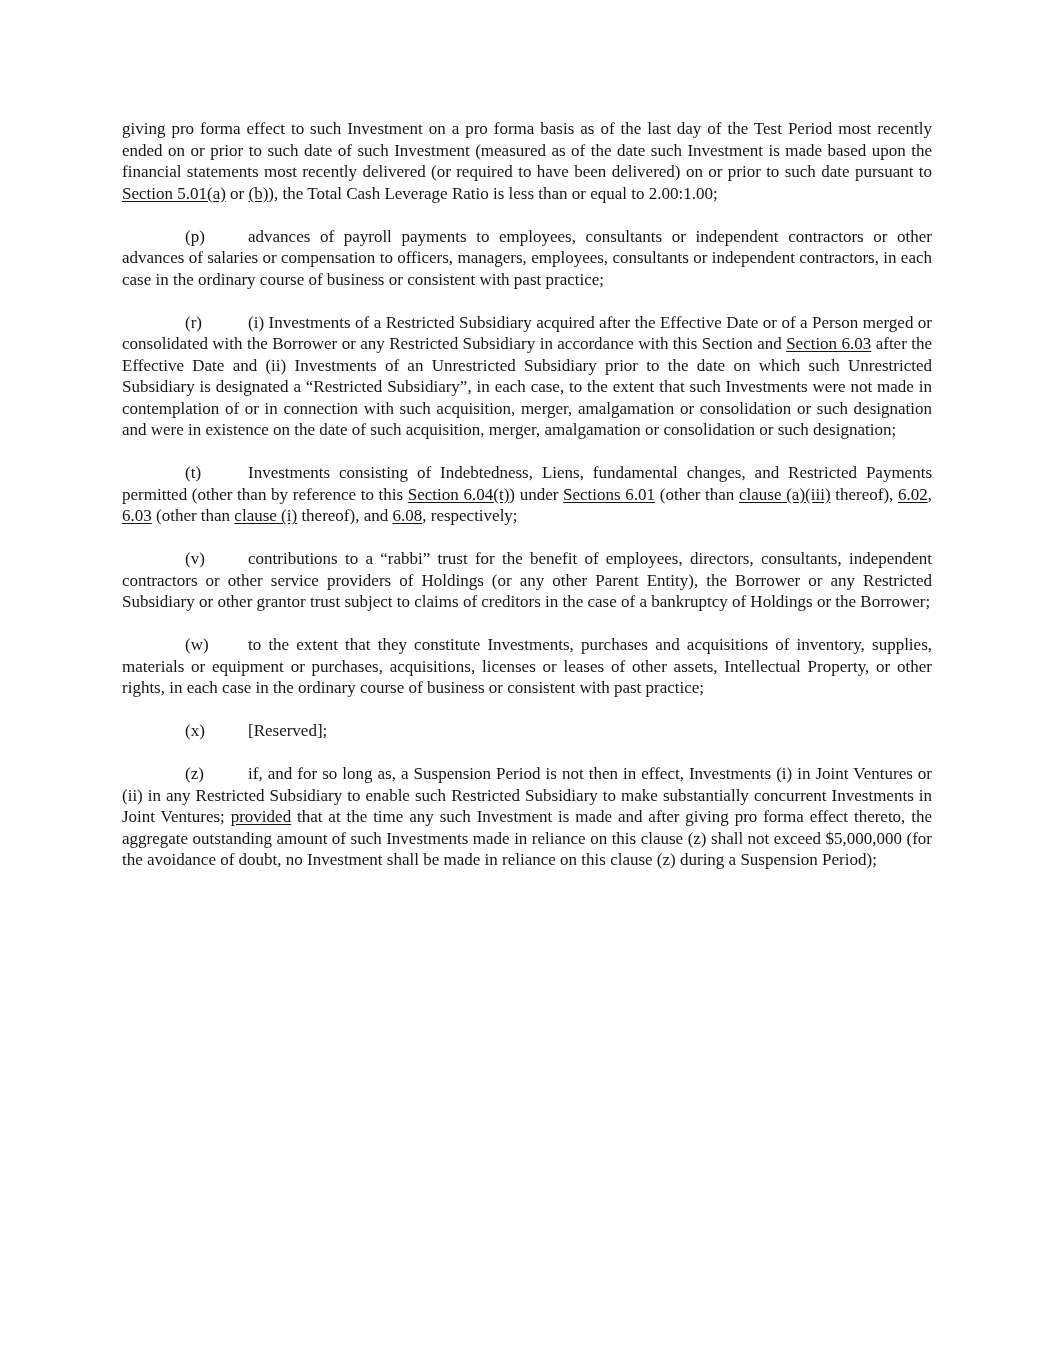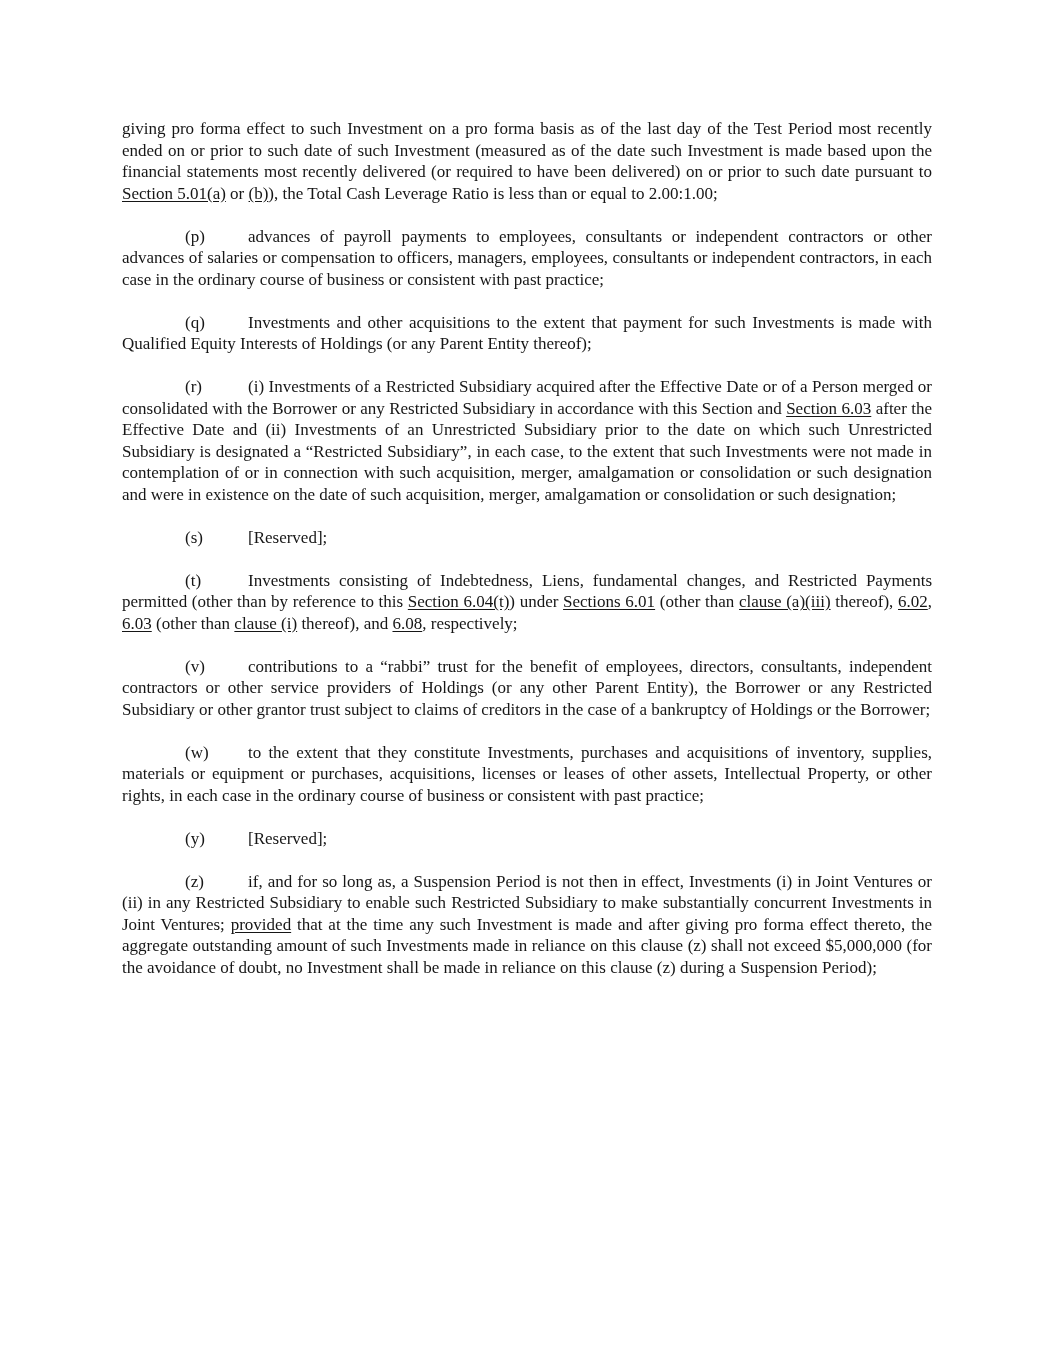--- a/index.html
+++ b/index.html
@@ -49,23 +49,21 @@
     margin-left: 29px;
   }
 </style>
 </head>
 <body>
 
 <div class="page">
   <div class="text-body">
       <p class="para"><span>giving pro forma effect to such Investment on a pro forma basis as of the last day of the Test Period most recently ended on or prior to such date of such Investment (measured as of the date such Investment is made based upon the financial statements most recently delivered (or required to have been delivered) on or prior to such date pursuant to </span><span class="u">Section 5.01(a)</span><span> or </span><span class="u">(b)</span><span>), the Total Cash Leverage Ratio is less than or equal to 2.00:1.00;</span></p>
       <p class="para indented"><span class="label">(p)</span><span>advances of payroll payments to employees, consultants or independent contractors or other advances of salaries or compensation to officers, managers, employees, consultants or independent contractors, in each case in the ordinary course of business or consistent with past practice;</span></p>
-      <p class="para indented"><span class="label">(q)</span><span>Investments and other acquisitions to the extent that payment for such Investments is made with Qualified Equity Interests of Holdings (or any Parent Entity thereof);</span></p>
       <p class="para indented"><span class="label">(r)</span><span>(i) Investments of a Restricted Subsidiary acquired after the Effective Date or of a Person merged or consolidated with the Borrower or any Restricted Subsidiary in accordance with this Section and </span><span class="u">Section 6.03</span><span> after the Effective Date and (ii) Investments of an Unrestricted Subsidiary prior to the date on which such Unrestricted Subsidiary is designated a “Restricted Subsidiary”, in each case, to the extent that such Investments were not made in contemplation of or in connection with such acquisition, merger, amalgamation or consolidation or such designation and were in existence on the date of such acquisition, merger, amalgamation or consolidation or such designation;</span></p>
-      <p class="para indented"><span class="label">(s)</span><span>[Reserved];</span></p>
       <p class="para indented"><span class="label">(t)</span><span>Investments consisting of Indebtedness, Liens, fundamental changes, and Restricted Payments permitted (other than by reference to this </span><span class="u">Section 6.04(t)</span><span>) under </span><span class="u">Sections 6.01</span><span> (other than </span><span class="u">clause (a)(iii)</span><span> thereof), </span><span class="u">6.02</span><span>, </span><span class="u">6.03</span><span> (other than </span><span class="u">clause (i)</span><span> thereof),  and </span><span class="u">6.08</span><span>, respectively;</span></p>
       <p class="para indented"><span class="label">(v)</span><span>contributions to a “rabbi” trust for the benefit of employees, directors, consultants, independent contractors or other service providers of Holdings (or any other Parent Entity), the Borrower or any Restricted Subsidiary or other grantor trust subject to claims of creditors in the case of a bankruptcy of Holdings or the Borrower;</span></p>
       <p class="para indented"><span class="label">(w)</span><span>to the extent that they constitute Investments, purchases and acquisitions of inventory, supplies, materials or equipment or purchases, acquisitions, licenses or leases of other assets, Intellectual Property, or other rights, in each case in the ordinary course of business or consistent with past practice;</span></p>
-      <p class="para indented"><span class="label">(y)</span><span>[Reserved];</span></p>
+      <p class="para indented"><span class="label">(x)</span><span>[Reserved];</span></p>
       <p class="para indented"><span class="label">(z)</span><span>if, and for so long as, a Suspension Period is not then in effect, Investments (i) in Joint Ventures or (ii) in any Restricted Subsidiary to enable such Restricted Subsidiary to make substantially concurrent Investments in Joint Ventures; </span><span class="u">provided</span><span> that at the time any such Investment is made and after giving pro forma effect thereto, the aggregate outstanding amount of such Investments made in reliance on this clause (z) shall not exceed $5,000,000 (for the avoidance of doubt, no Investment shall be made in reliance on this clause (z) during a Suspension Period);</span></p>
     </div>
   <div class="page-number">119</div>
 </div>
 
 </body></html>

